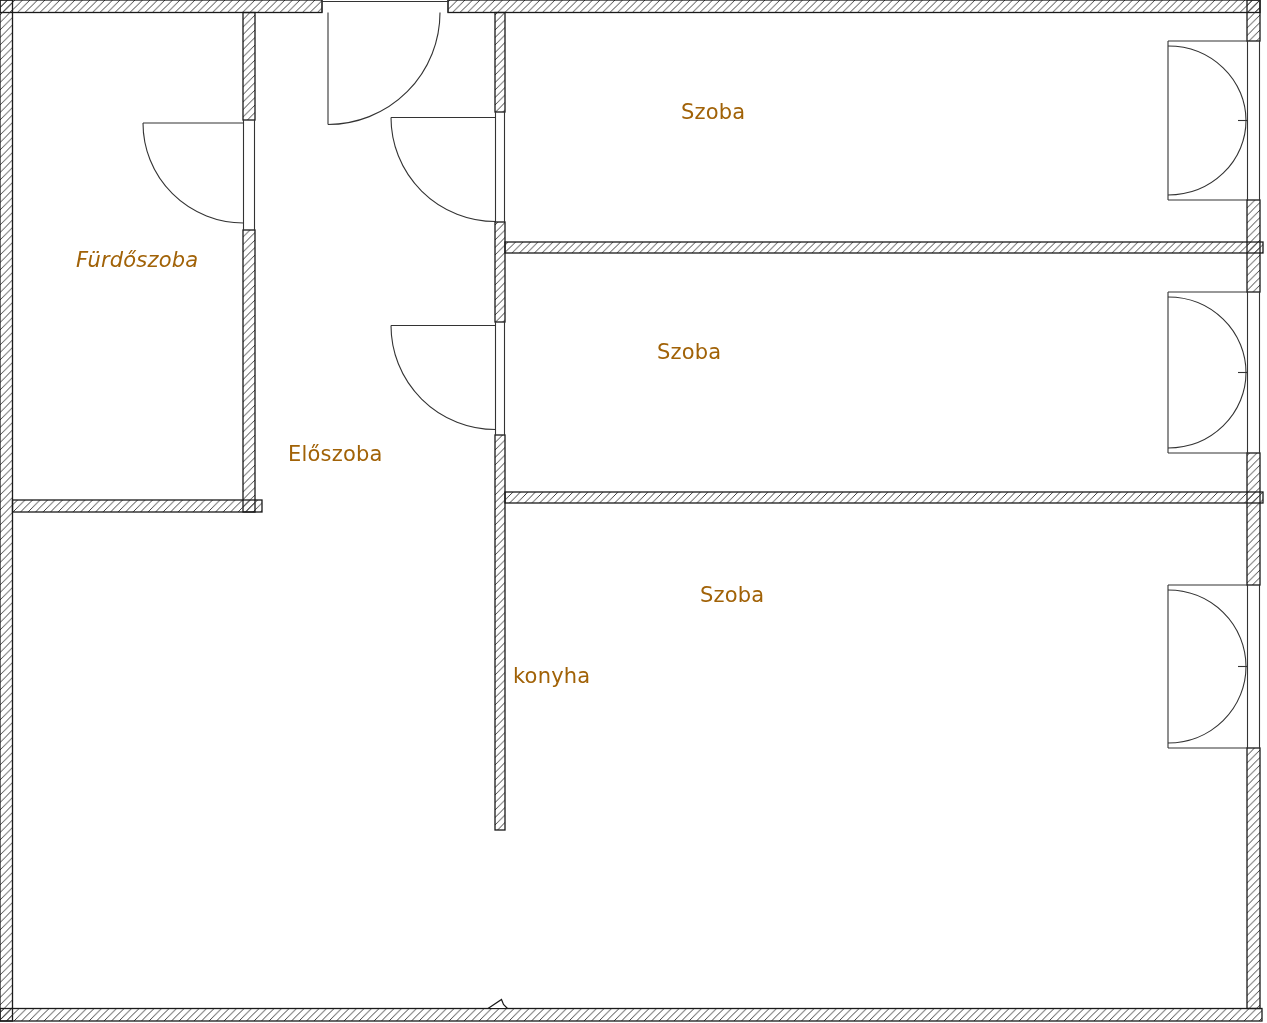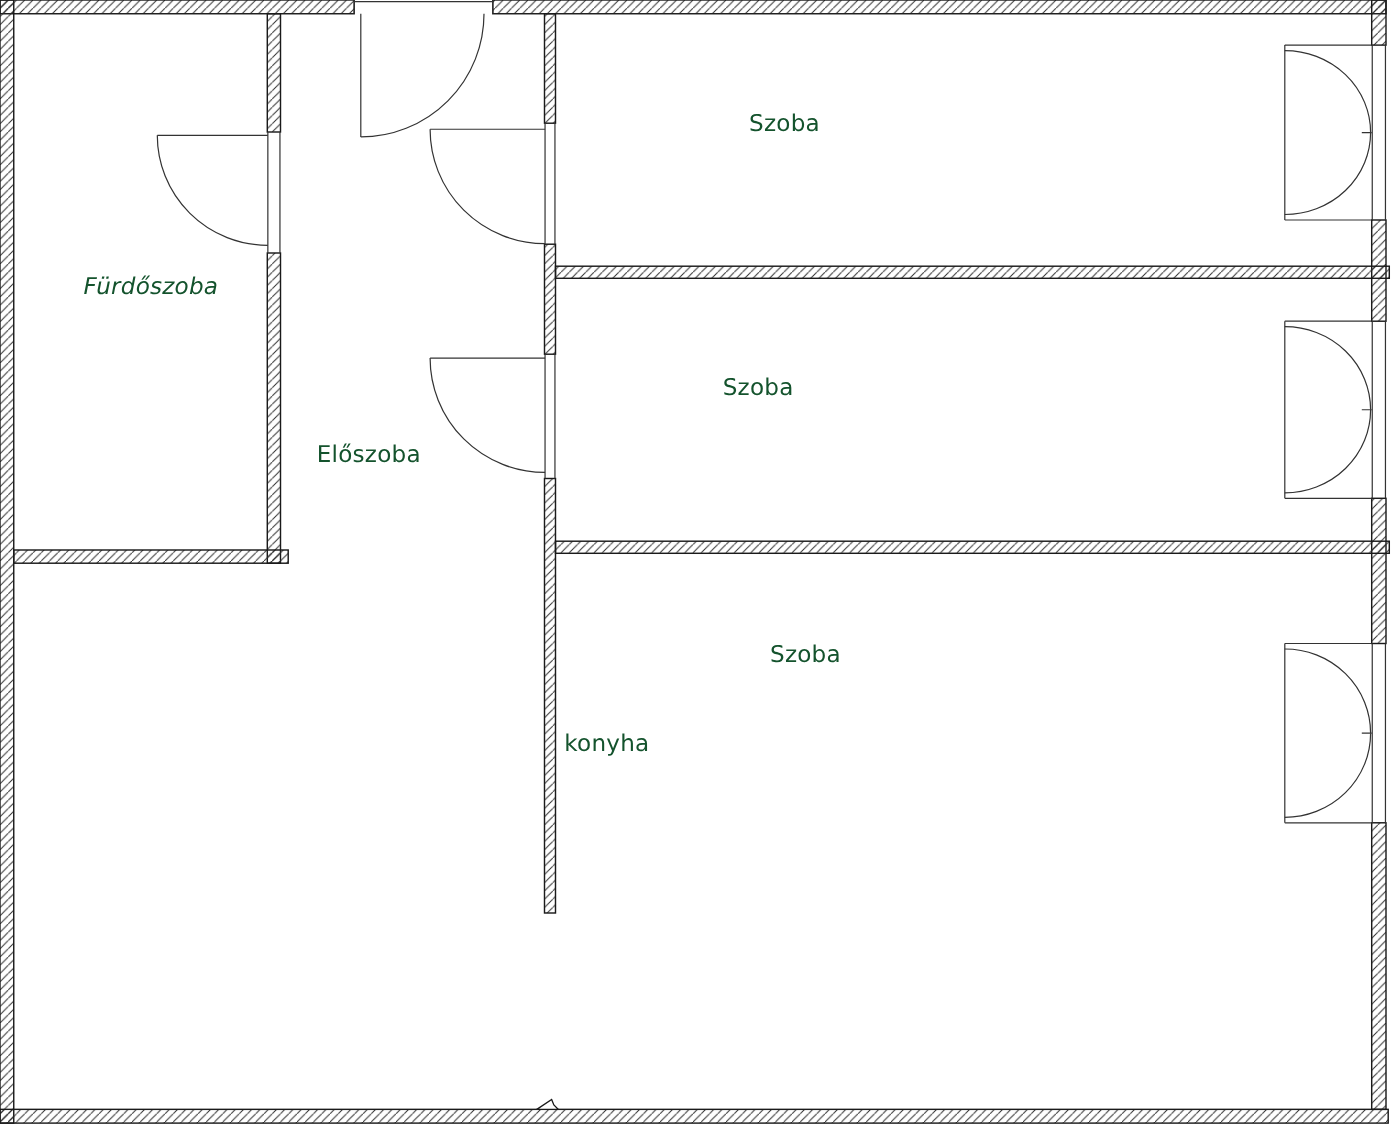--- a/index.html
+++ b/index.html
@@ -7,27 +7,27 @@
     position:relative;
     width:1267px;height:1023px;
     background:#fff;
     overflow:hidden;
     font-family:"DejaVu Sans","Liberation Sans",sans-serif;
   }
   .stage svg{position:absolute;left:0;top:0;}
   .room-label{
     position:absolute;
     font-size:21px;
-    color:#14532d;
+    color:#a16207;
     white-space:nowrap;
     letter-spacing:0.2px;
     user-select:none;
   }
   .lbl-bathroom{left:76px;top:248px;font-style:italic;}
-  .lbl-hallway{left:288px;top:401px;}
+  .lbl-hallway{left:288px;top:442px;}
   .lbl-room1{left:681px;top:100px;}
   .lbl-room2{left:657px;top:340px;}
   .lbl-room3{left:700px;top:583px;}
   .lbl-kitchen{left:513px;top:664px;}
 </style>
 </head>
 <body>
 
 <div class="stage">
 

